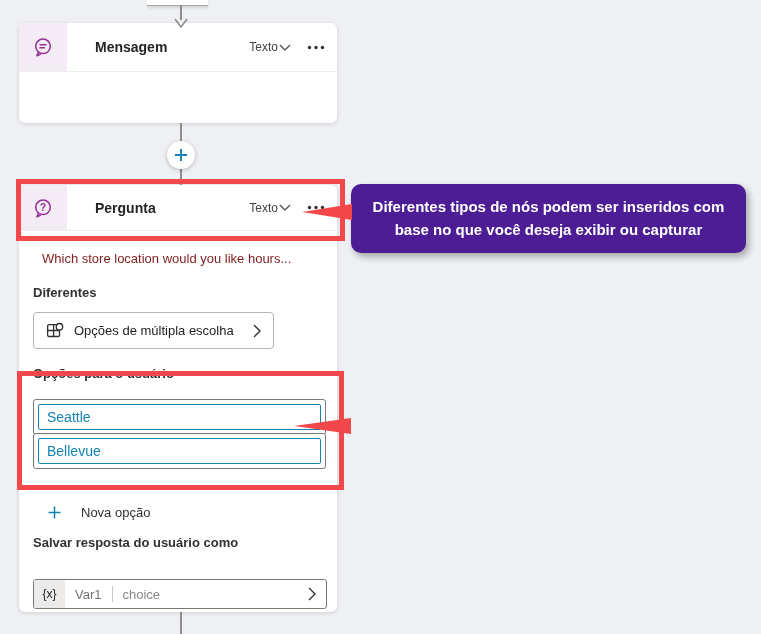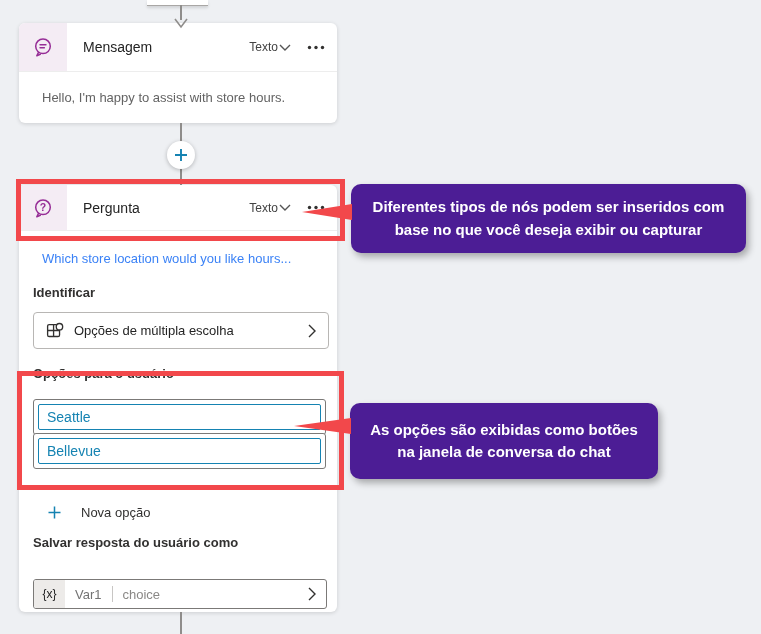--- a/index.html
+++ b/index.html
@@ -10,39 +10,39 @@
   .vline{position:absolute;width:2px;background:#8f8d8b;}
   .top-sliver{position:absolute;left:147px;top:0;width:61px;height:5px;background:#fff;
     border-bottom:1px solid #a9a7a5;box-shadow:0 2px 3px rgba(0,0,0,.12);}
 
   
   .card{position:absolute;left:19px;width:318px;background:#fff;border-radius:6px;
     box-shadow:0 1px 4px rgba(0,0,0,.14);}
   .card-header{display:flex;align-items:center;border-bottom:1px solid #ededed;}
   .icon-sq{width:48px;align-self:stretch;background:#f4ecf4;border-top-left-radius:6px;
     display:flex;align-items:center;justify-content:center;flex:none;}
-  .card-title{font-size:14px;font-weight:normal;color:#242424;margin-left:16px;flex:1;}
+  .card-title{font-size:14px;font-weight:bold;color:#242424;margin-left:28px;flex:1;}
   .hdr-right{display:flex;align-items:center;margin-right:12px;}
   .type-dd{display:flex;align-items:center;gap:1px;cursor:pointer;}
   .type-label{font-size:12px;color:#424242;}
   .more-btn{margin-left:16px;display:flex;align-items:center;cursor:pointer;}
 
   #msg-card{top:23px;height:100px;}
   #msg-card .card-header{height:48px;}
   .msg-body{height:51px;display:flex;align-items:center;padding-left:23px;
     font-size:13px;color:#636363;}
 
   #q-card{top:185px;height:427px;}
   #q-card .card-header{height:45px;}
 
   .q-abs{position:absolute;}
-  .q-text{top:66px;left:23px;font-size:13px;color:#3b82f6;}
+  .q-text{top:66px;left:23px;font-size:13px;color:#7f1d1d;}
   .fld-label{left:14px;font-size:13px;font-weight:bold;color:#323130;}
 
-  .select{top:127px;left:14px;width:296px;height:37px;border:1px solid #b8b6b4;border-radius:4px;
+  .select{top:127px;left:14px;width:241px;height:37px;border:1px solid #b8b6b4;border-radius:4px;
     display:flex;align-items:center;padding:0 12px;box-sizing:border-box;cursor:pointer;background:#fff;}
   .select-text{font-size:13px;color:#242424;margin-left:10px;flex:1;}
 
   .opt-outer{left:14px;width:293px;height:36px;border:1px solid #7b7977;border-radius:3px;
     box-sizing:border-box;padding:4px;background:#fff;cursor:text;}
   .opt-inner{height:100%;border:1.5px solid #1583b2;border-radius:2px;box-sizing:border-box;
     display:flex;align-items:center;padding-left:8px;font-size:14px;color:#1583b2;}
 
   .nova-row{top:316px;left:14px;height:22px;display:flex;align-items:center;gap:20px;
     padding-left:15px;cursor:pointer;}
@@ -102,21 +102,20 @@
         </span>
         <span class="more-btn">
           <svg width="18" height="5" viewBox="0 0 18 5">
             <circle cx="2.5" cy="2.5" r="1.7" fill="#323130"></circle>
             <circle cx="9" cy="2.5" r="1.7" fill="#323130"></circle>
             <circle cx="15.5" cy="2.5" r="1.7" fill="#323130"></circle>
           </svg>
         </span>
       </div>
     </div>
-    <div class="msg-body">Hello, I'm happy to assist with store hours.</div>
   </div>
 
   <div class="vline" style="left:180px;top:123px;height:62px;"></div>
   <div class="plus-btn">
     <svg width="14" height="14" viewBox="0 0 14 14">
       <path d="M7 1v12M1 7h12" stroke="#1583b2" stroke-width="1.9"></path>
     </svg>
   </div>
 
   <div class="card" id="q-card">
@@ -141,21 +140,21 @@
             <circle cx="2.5" cy="2.5" r="1.7" fill="#323130"></circle>
             <circle cx="9" cy="2.5" r="1.7" fill="#323130"></circle>
             <circle cx="15.5" cy="2.5" r="1.7" fill="#323130"></circle>
           </svg>
         </span>
       </div>
     </div>
 
     <div class="q-abs q-text">Which store location would you like hours...</div>
 
-    <div class="q-abs fld-label" style="top:100px;">Identificar</div>
+    <div class="q-abs fld-label" style="top:100px;">Diferentes</div>
 
     <div class="q-abs select">
       <svg width="18" height="18" viewBox="0 0 19 19">
         <rect x="1.7" y="2.7" width="12.6" height="12.6" rx="1.6" fill="none" stroke="#323130" stroke-width="1.4"></rect>
         <path d="M8 2.7v12.6M1.7 9h12.6" stroke="#323130" stroke-width="1.4"></path>
         <circle cx="14.2" cy="5" r="3.4" fill="#fff" stroke="#323130" stroke-width="1.4"></circle>
       </svg>
       <span class="select-text">Opções de múltipla escolha</span>
       <svg class="chev-r" width="8" height="14" viewBox="0 0 8 14">
         <path d="M1 1l6 6-6 6" fill="none" stroke="#323130" stroke-width="1.4"></path>
@@ -200,20 +199,17 @@
   <div class="red-rect" id="red-rect-1"></div>
   <div class="red-rect" id="red-rect-2"></div>
 
   <div class="callout" id="callout-1">
     <span>Diferentes tipos de nós podem ser inseridos com base no que você deseja exibir ou capturar</span>
   </div>
   <svg class="callout-arrow" style="left:302px;top:201px;" width="50" height="22">
     <polygon points="50,3 50,19 0,11" fill="#f2484b"></polygon>
   </svg>
 
-  <div class="callout" id="callout-2">
-    <span>As opções são exibidas como botões na janela de conversa do chat</span>
-  </div>
   <svg class="callout-arrow" style="left:294px;top:417px;" width="57" height="18">
     <polygon points="57,1 57,17 0,9" fill="#f2484b"></polygon>
   </svg>
 
 </div>
 
 </body></html>

